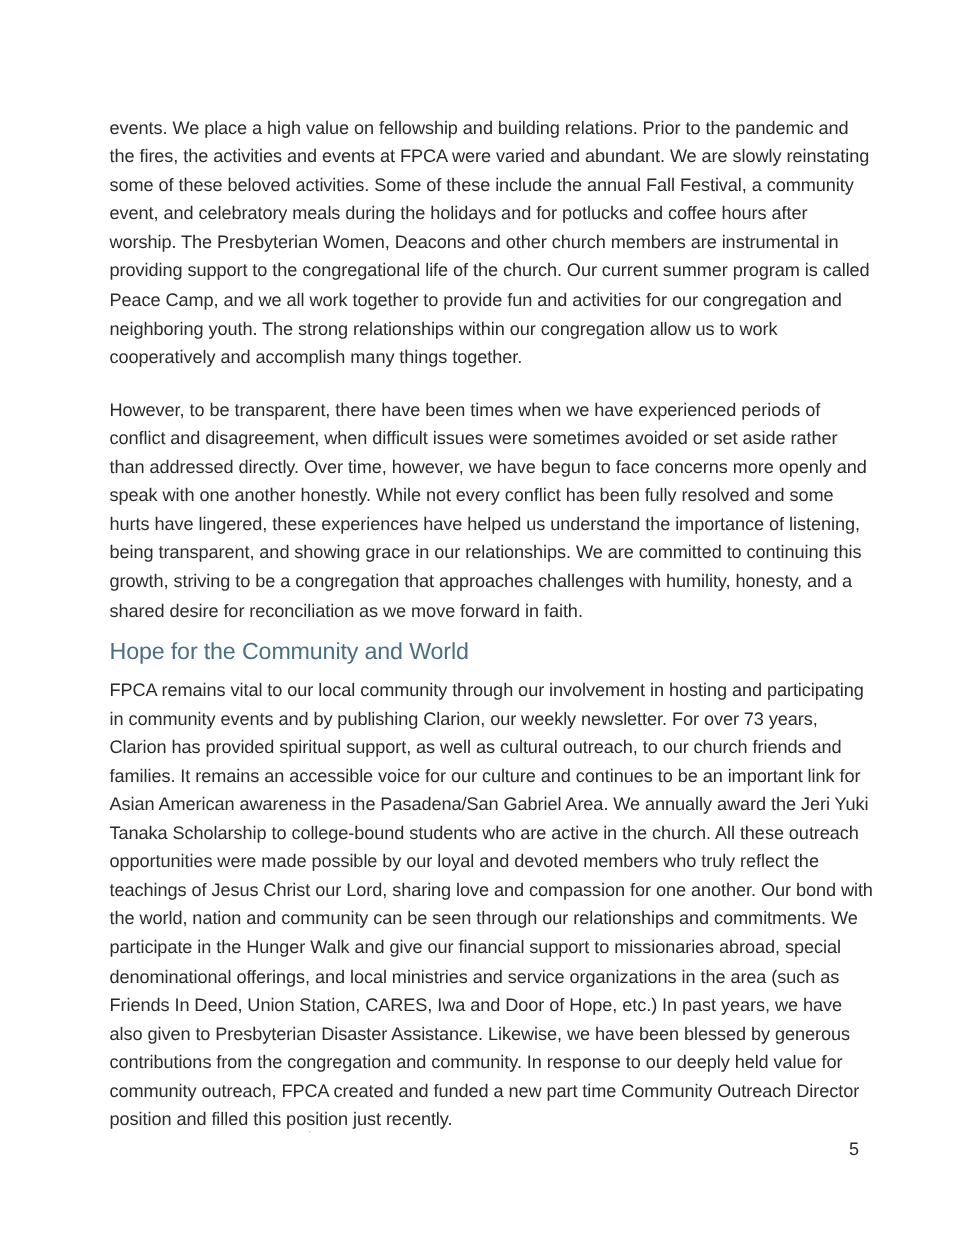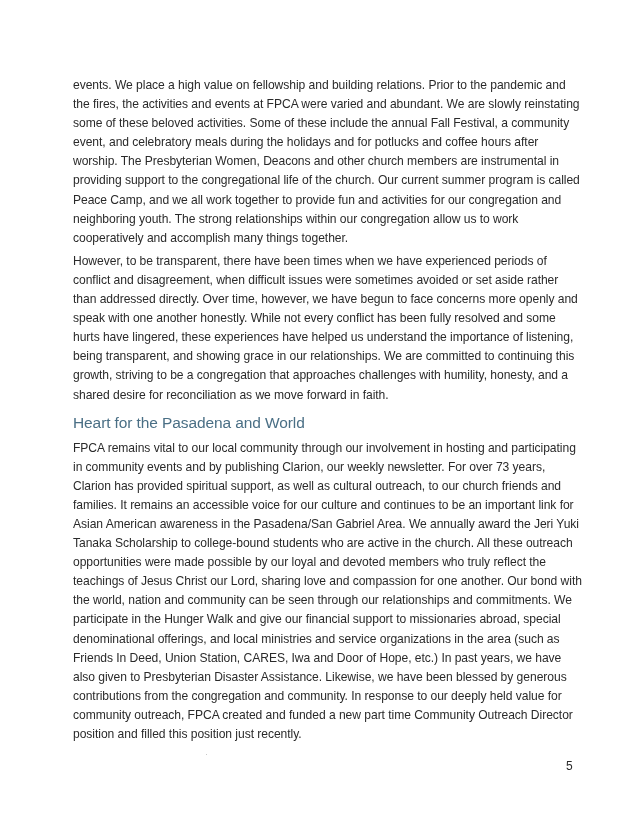--- a/index.html
+++ b/index.html
@@ -22,21 +22,21 @@
       width: 510px;
     }
     .para {
       font-size: 12.1px;
       line-height: 19.1px;
       margin: 0 0 7px 0;
       letter-spacing: -0.05px;
       word-spacing: 0px;
     }
     .para.first {
-      margin-bottom: 4px;
+      margin-bottom: 16px;
     }
     .section-heading {
       font-size: 15.5px;
       line-height: 20px;
       color: #4a6f85;
       font-weight: normal;
       margin: 8px 0 6px 0;
       letter-spacing: -0.1px;
     }
     .page-number {
@@ -54,18 +54,18 @@
       height: 1px;
       background: #c8c8c8;
     }
   </style>
 </head>
 <body>
 
 <div class="page">
   <p class="para first">events. We place a high value on fellowship and building relations. Prior to the pandemic and the fires, the activities and events at FPCA were varied and abundant. We are slowly reinstating some of these beloved activities. Some of these include the annual Fall Festival, a community event, and celebratory meals during the holidays and for potlucks and coffee hours after worship. The Presbyterian Women, Deacons and other church members are instrumental in providing support to the congregational life of the church. Our current summer program is called Peace Camp, and we all work together to provide fun and activities for our congregation and neighboring youth. The strong relationships within our congregation allow us to work cooperatively and accomplish many things together.</p>
   <p class="para">However, to be transparent, there have been times when we have experienced periods of conflict and disagreement, when difficult issues were sometimes avoided or set aside rather than addressed directly. Over time, however, we have begun to face concerns more openly and speak with one another honestly. While not every conflict has been fully resolved and some hurts have lingered, these experiences have helped us understand the importance of listening, being transparent, and showing grace in our relationships. We are committed to continuing this growth, striving to be a congregation that approaches challenges with humility, honesty, and a shared desire for reconciliation as we move forward in faith.</p>
-  <h2 class="section-heading">Heart for the Pasadena and World</h2>
+  <h2 class="section-heading">Hope for the Community and World</h2>
   <p class="para">FPCA remains vital to our local community through our involvement in hosting and participating in community events and by publishing Clarion, our weekly newsletter. For over 73 years, Clarion has provided spiritual support, as well as cultural outreach, to our church friends and families. It remains an accessible voice for our culture and continues to be an important link for Asian American awareness in the Pasadena/San Gabriel Area.  We annually award the Jeri Yuki Tanaka Scholarship to college-bound students who are active in the church. All these outreach opportunities were made possible by our loyal and devoted members who truly reflect the teachings of Jesus Christ our Lord, sharing love and compassion for one another. Our bond with the world, nation and community can be seen through our relationships and commitments. We participate in the Hunger Walk and give our financial support to missionaries abroad, special denominational offerings, and local ministries and service organizations in the area (such as Friends In Deed, Union Station, CARES, Iwa and Door of Hope, etc.) In past years, we have also given to Presbyterian Disaster Assistance. Likewise, we have been blessed by generous contributions from the congregation and community. In response to our deeply held value for community outreach, FPCA created and funded a new part time Community Outreach Director position and filled this position just recently.</p>
 </div>
 
 <div class="speck"></div>
 <div class="page-number">5</div>
 
 </body></html>

